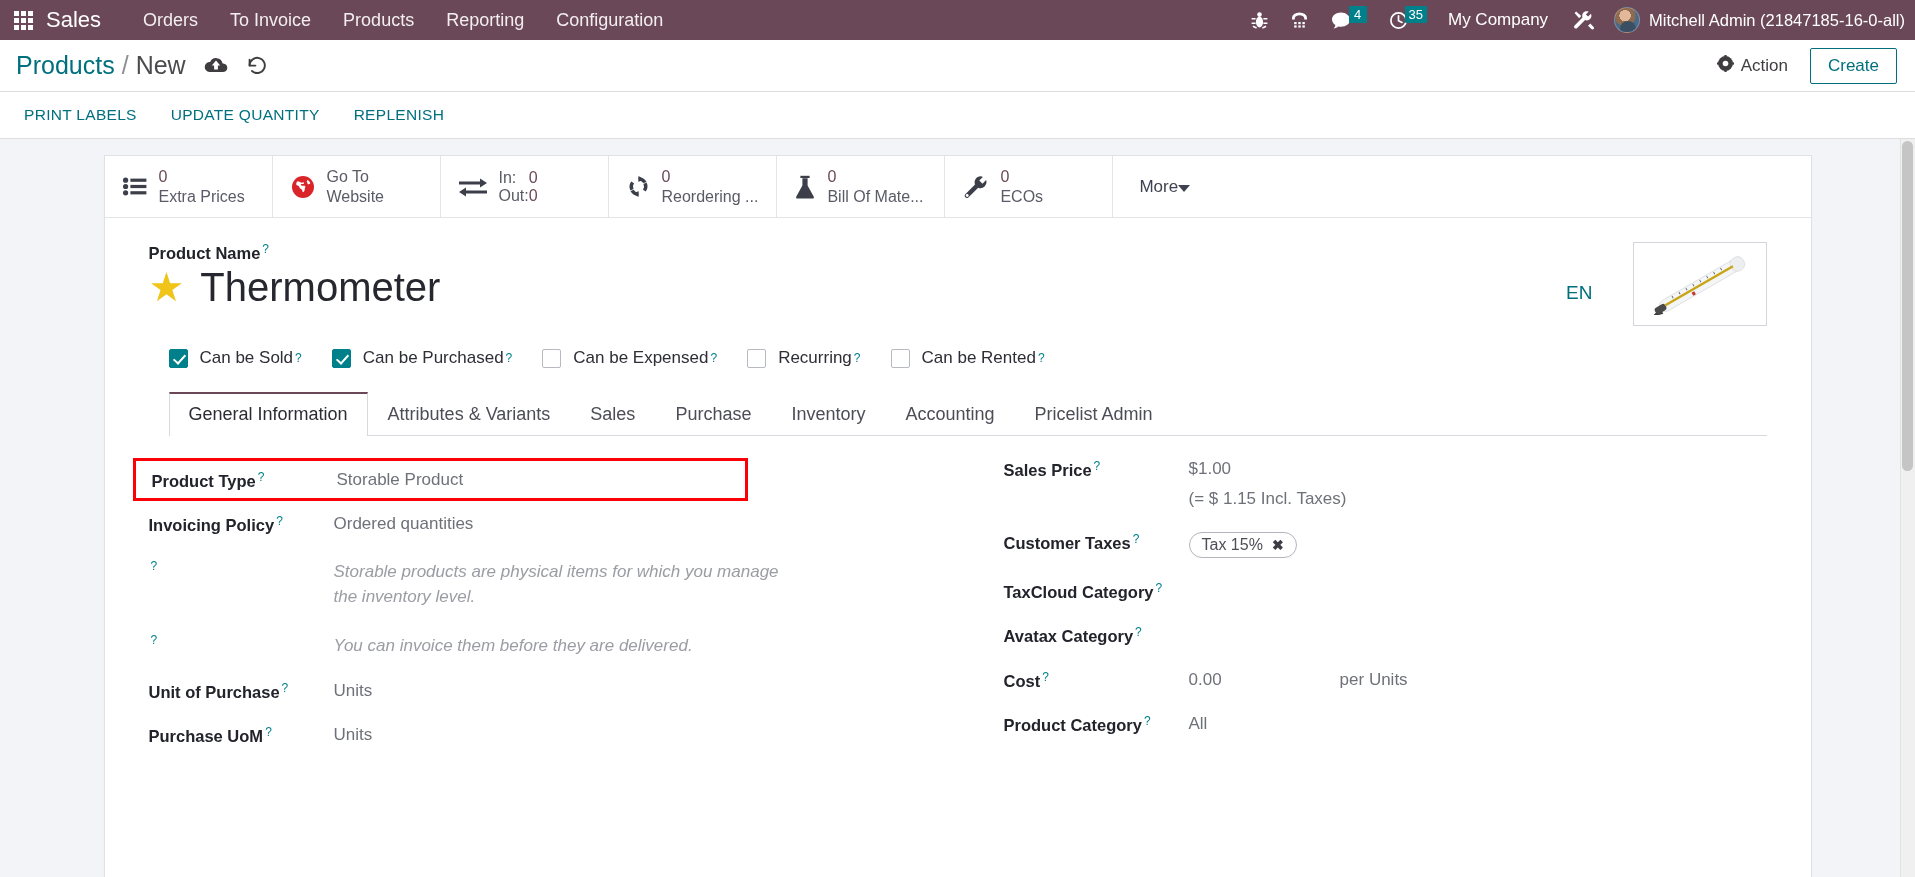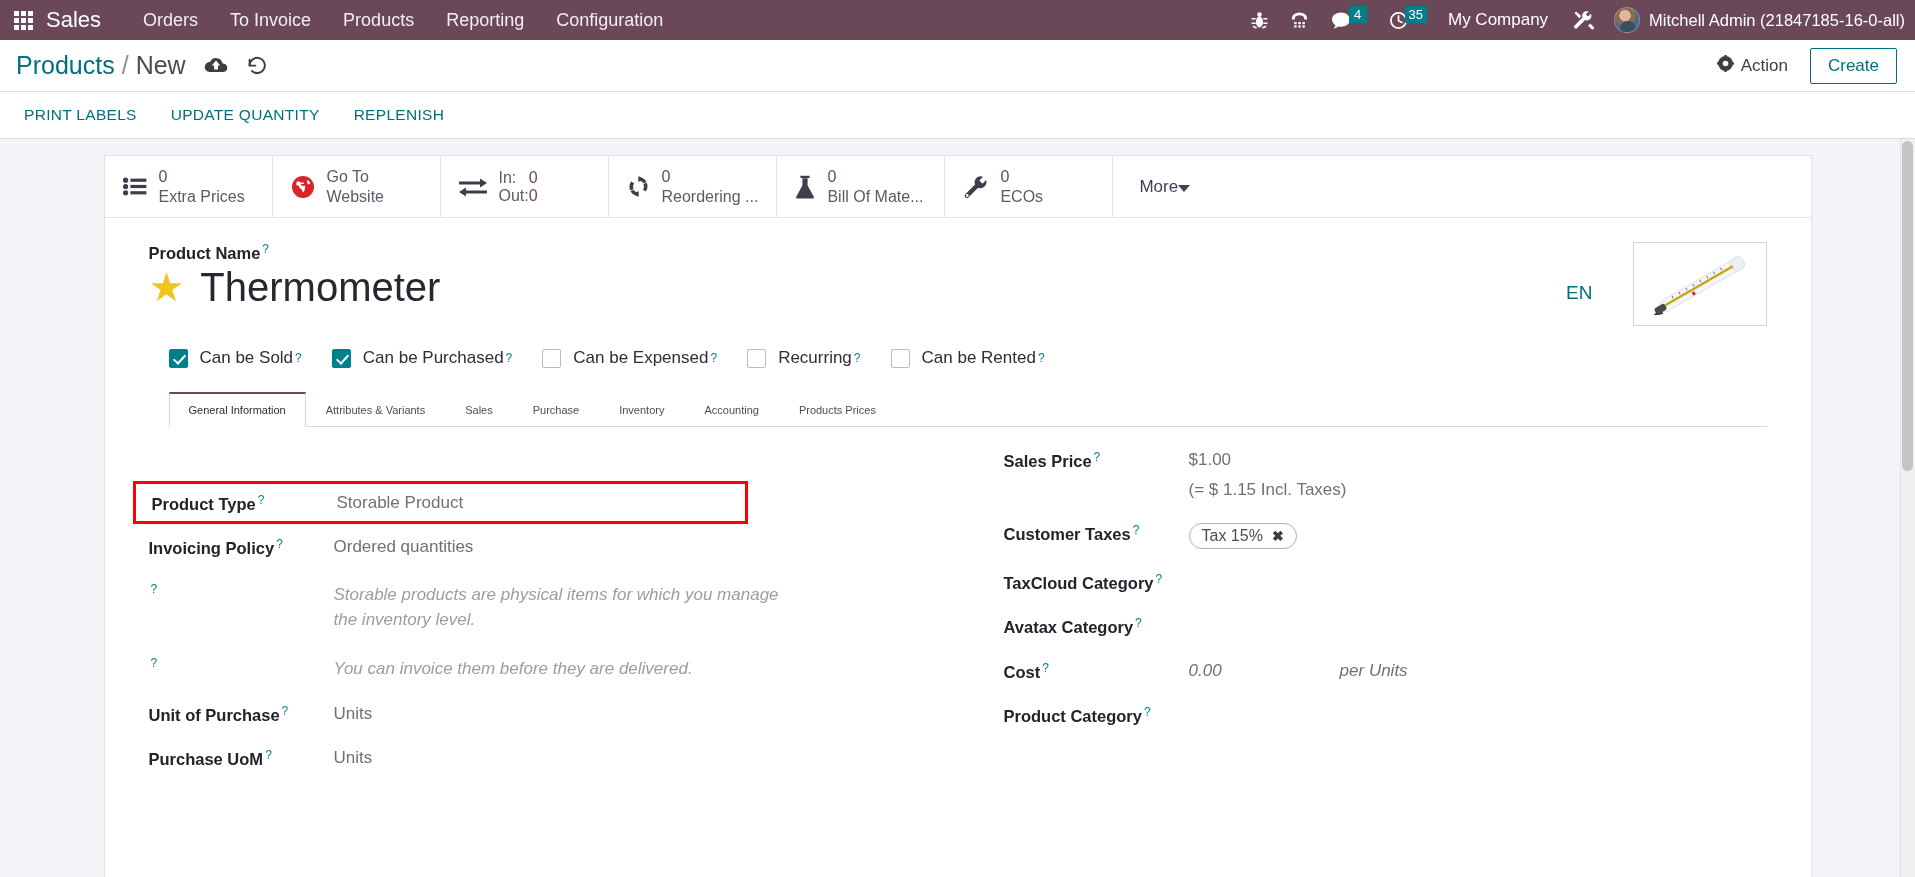--- a/index.html
+++ b/index.html
@@ -232,21 +232,21 @@
     content: ""; position: absolute; left: 6px; top: 2px;
     width: 5px; height: 10px; border: solid #fff;
     border-width: 0 2px 2px 0; transform: rotate(42deg);
   }
   .chk-lbl { font-size: 17px; color: #2d2e36; }
 
   
   .tabs { display: flex; margin: 24px 0 0 20px; border-bottom: 1px solid #d8d9de; }
   .tab {
     padding: 11px 19px;
-    font-size: 11px;
+    font-size: 18px;
     color: #4c4d56;
     border: 1px solid transparent;
     border-bottom: none;
     cursor: pointer;
     background: transparent;
     margin-bottom: -1px;
     white-space: nowrap;
   }
   .tab.active {
     background: #fff;
@@ -267,33 +267,32 @@
   }
   .frow .val.hint { font-style: italic; color: #9b9da4; line-height: 1.5; max-width: 470px; }
 
   .highlight-box {
     border: 3px solid #fb0007;
     margin-left: -16px;
     padding: 8px 16px 7px 16px;
     margin-bottom: 12px;
     margin-right: 0;
     width: 615px;
-    margin-top: 32px;
   }
   .highlight-box .frow { margin-bottom: 0; }
 
   .tag {
     display: inline-flex; align-items: center; gap: 9px;
     border: 1px solid #b3b5bc; border-radius: 13px;
     padding: 3px 12px; font-size: 16px; color: #4d4e57;
     cursor: pointer; background: #fff;
   }
   .tag .x { font-weight: bold; font-size: 14px; color: #3b3c44; cursor: pointer; }
   .per-units { color: #6f7179; font-size: 17px; margin-left: 118px; }
-  .val-row { display: flex; align-items: baseline; font-style: italic; }
+  .val-row { display: flex; align-items: baseline; }
   .subnote { color: #6f7179; font-size: 17px; margin-top: 10px; }
 
   
   .scroll-rail {
     position: absolute; right: 0; top: 0; width: 15px; height: 739px;
     background: #f0f0f0; border-left: 1px solid #e2e2e2;
   }
   .scroll-thumb {
     position: absolute; right: 2px; top: 2px; width: 11px; height: 330px;
     background: #c5c5c5; border-radius: 6px; cursor: pointer;
@@ -626,21 +625,21 @@
         </label>
       </div>
 
       <div class="tabs">
         <div class="tab active">General Information</div>
         <div class="tab">Attributes &amp; Variants</div>
         <div class="tab">Sales</div>
         <div class="tab">Purchase</div>
         <div class="tab">Inventory</div>
         <div class="tab">Accounting</div>
-        <div class="tab">Products Prices</div>
+        <div class="tab">Pricelist Admin</div>
       </div>
 
       <div class="cols">
 
         <div class="col">
 
           <div class="highlight-box">
             <div class="frow">
               <div class="lbl">
                 <span class="f-lbl">Product Type</span><span class="q">?</span>
@@ -730,20 +729,21 @@
             <div class="val val-row">
               <span>0.00</span>
               <span class="per-units">per Units</span>
             </div>
           </div>
 
           <div class="frow">
             <div class="lbl">
               <span class="f-lbl">Product Category</span><span class="q">?</span>
             </div>
+            <div class="val">All</div>
           </div>
 
         </div>
       </div>
     </div>
   </div>
 
   <div class="scroll-rail">
     <div class="scroll-thumb"></div>
   </div>

